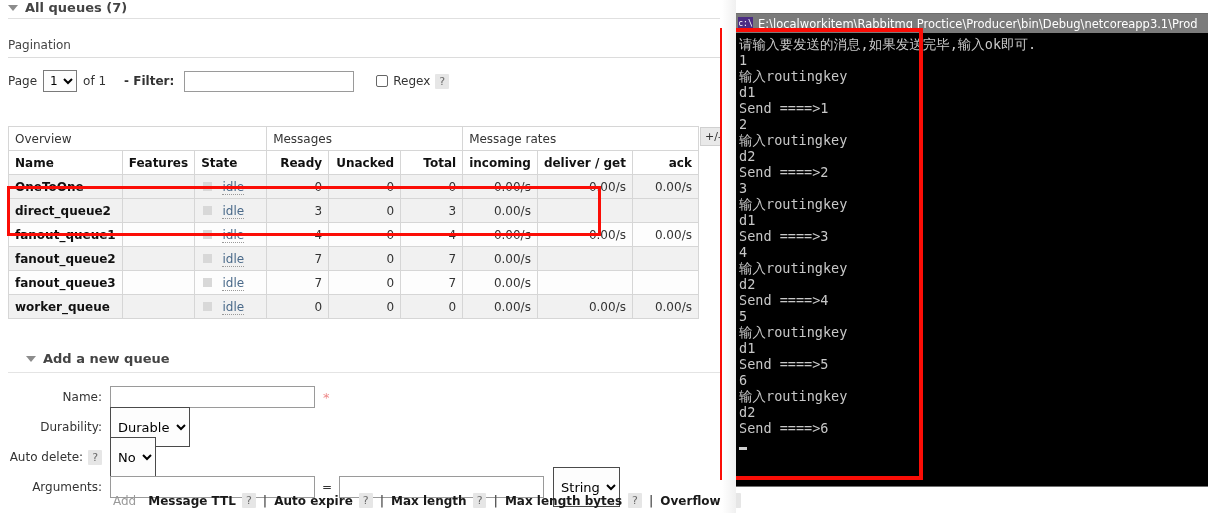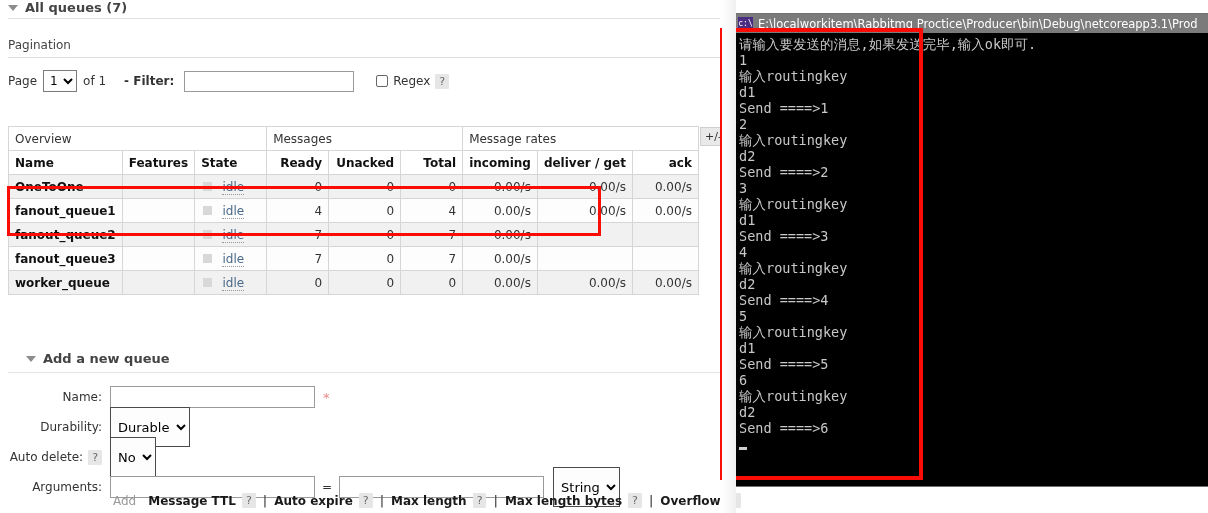--- a/index.html
+++ b/index.html
@@ -333,20 +333,31 @@
           <tr class="odd">
             <td class="name">OneToOne</td>
             <td></td>
             <td class="state"><span class="state-dot"></span><span class="idle-text">idle</span></td>
             <td class="num">0</td>
             <td class="num">0</td>
             <td class="num">0</td>
             <td class="num">0.00/s</td>
             <td class="num">0.00/s</td>
             <td class="num">0.00/s</td>
+          </tr>
+          <tr class="odd">
+            <td class="name">direct_queue2</td>
+            <td></td>
+            <td class="state"><span class="state-dot"></span><span class="idle-text">idle</span></td>
+            <td class="num">3</td>
+            <td class="num">0</td>
+            <td class="num">3</td>
+            <td class="num">0.00/s</td>
+            <td class="num"></td>
+            <td class="num"></td>
           </tr>
           <tr class="even">
             <td class="name">fanout_queue1</td>
             <td></td>
             <td class="state"><span class="state-dot"></span><span class="idle-text">idle</span></td>
             <td class="num">4</td>
             <td class="num">0</td>
             <td class="num">4</td>
             <td class="num">0.00/s</td>
             <td class="num">0.00/s</td>

